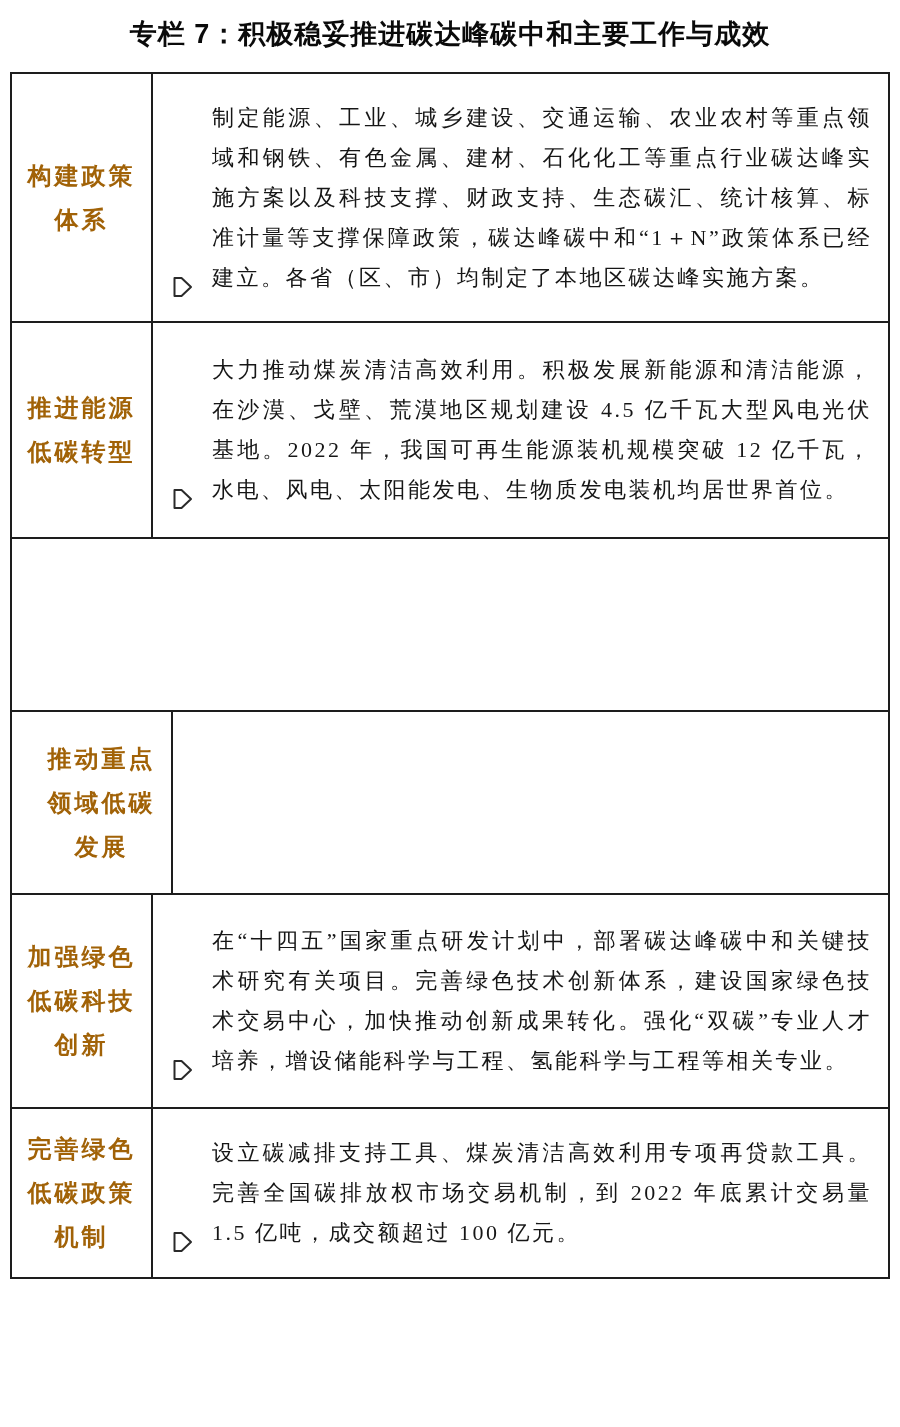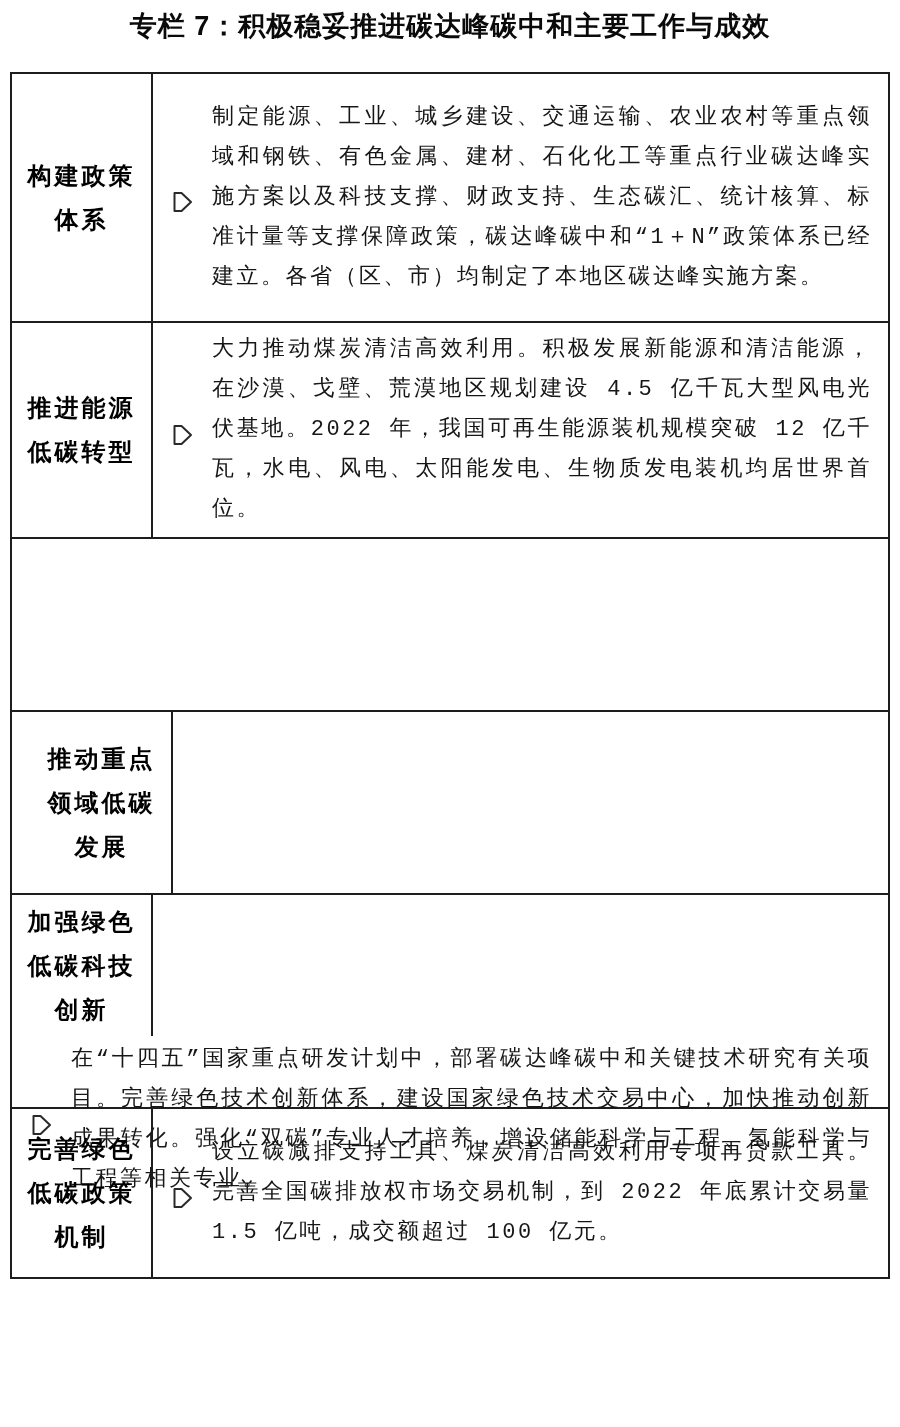--- a/index.html
+++ b/index.html
@@ -3,57 +3,57 @@
 <meta charset="utf-8">
 <style>
   html,body{margin:0;padding:0;background:#ffffff;}
   body{
     width:900px;height:1427px;position:relative;
     font-family:"Liberation Serif","DejaVu Serif",serif;
     color:#111;overflow:hidden;
   }
   .doc-title{
     width:900px;text-align:center;
-    padding-top:8px;height:56px;box-sizing:border-box;
+    padding-top:16px;height:56px;box-sizing:border-box;
     font-family:"Liberation Sans","DejaVu Sans",sans-serif;
     font-weight:bold;font-size:27px;letter-spacing:1px;color:#0a0a0a;
   }
   .panel-table{
     position:absolute;left:10px;top:72px;width:880px;
     border:2.5px solid #1d1d1d;box-sizing:border-box;
     background:#fff;
   }
   .panel-row{
     display:flex;box-sizing:border-box;
     border-bottom:2px solid #1d1d1d;
   }
   .panel-row:last-child{border-bottom:none;}
   .row-1{height:249px;}
   .row-2{height:216px;}
   .row-3{height:173px;}
   .row-4{height:183px;padding-left:20px;}
   .row-5{height:137px;}
-  .row-6{height:214px;flex-direction:column;}
+  .row-6{height:214px;}
   .row-7{height:168px;}
   .label-cell{
     width:141px;flex:0 0 141px;box-sizing:border-box;
     border-right:2px solid #1d1d1d;
     display:flex;align-items:center;justify-content:center;
     text-align:center;
     font-family:"Liberation Sans","DejaVu Sans",sans-serif;
     font-weight:bold;font-size:24px;line-height:44px;
-    letter-spacing:3px;color:#000000;
+    letter-spacing:3px;color:#a16207;
     white-space:pre-line;
   }
   .content-cell{
     flex:1;display:flex;align-items:center;
     padding:4px 16px 4px 20px;box-sizing:border-box;
   }
   .content-inner{
-    display:flex;align-items:center;width:100%;font-family:Liberation Mono, monospace;
+    display:flex;align-items:flex-end;width:100%;
   }
   .bullet-icon{
     flex:0 0 20px;margin-top:9px;margin-right:19px;line-height:0;
   }
   .content-text{
     flex:1;font-size:22px;line-height:40px;letter-spacing:2.5px;
     text-align:justify;text-justify:inter-ideograph;color:#161616;
   }
 </style>
 </head>

